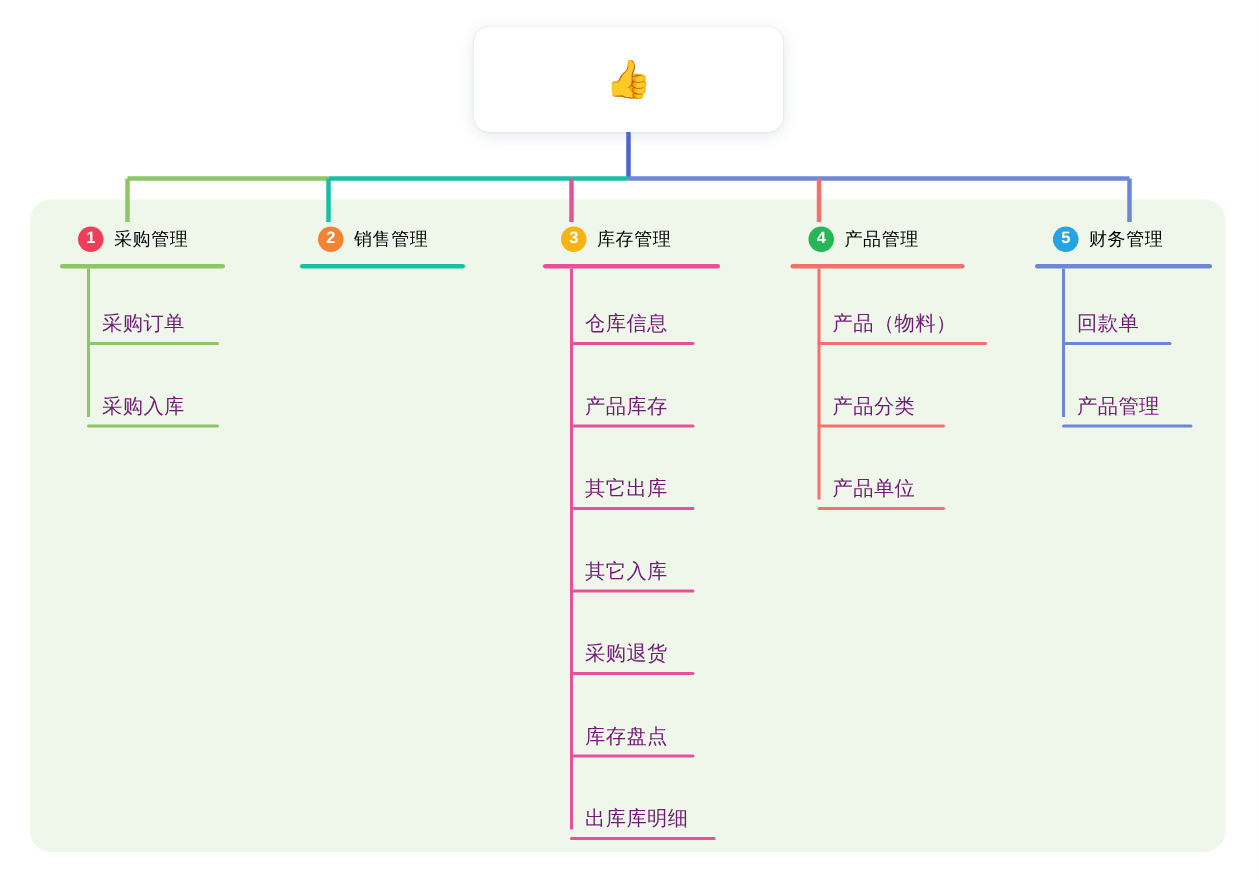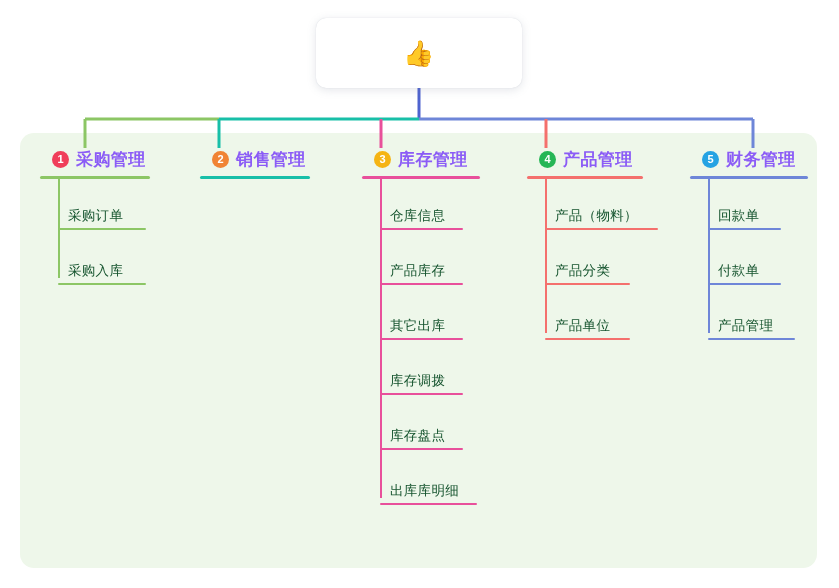--- a/index.html
+++ b/index.html
@@ -93,24 +93,23 @@
     height: 17px;
     border-radius: 50%;
     color: #ffffff;
     font-size: 11px;
     line-height: 17px;
     text-align: center;
     font-weight: bold;
     flex: none;
   }
   .col-title {
-    font-size: 17px;
-    color: #8b5cf6;
+    font-size: 12px;
+    color: #000000;
     letter-spacing: 0.4px;
-    font-weight: bold;
   }
   .col-underline {
     height: 3px;
     border-radius: 2px;
     margin-top: 4px;
   }
 
   
   .leaves {
     position: relative;
@@ -125,21 +124,21 @@
   }
   .leaf {
     position: relative;
     height: 55px;
   }
   .leaf-label {
     position: absolute;
     left: 28px;
     bottom: 9px;
     font-size: 13.5px;
-    color: #14532d;
+    color: #701a75;
     white-space: nowrap;
     letter-spacing: 0.3px;
   }
   .leaf-underline {
     position: absolute;
     left: 18px;
     bottom: 4px;
     height: 2px;
     border-radius: 1px;
   }
@@ -205,21 +204,25 @@
           </div>
           <div class="leaf">
             <span class="leaf-label">产品库存</span>
             <div class="leaf-underline" style="background: rgb(232, 80, 155); width: 83px;"></div>
           </div>
           <div class="leaf">
             <span class="leaf-label">其它出库</span>
             <div class="leaf-underline" style="background: rgb(232, 80, 155); width: 83px;"></div>
           </div>
           <div class="leaf">
-            <span class="leaf-label">库存调拨</span>
+            <span class="leaf-label">其它入库</span>
+            <div class="leaf-underline" style="background: rgb(232, 80, 155); width: 83px;"></div>
+          </div>
+          <div class="leaf">
+            <span class="leaf-label">采购退货</span>
             <div class="leaf-underline" style="background: rgb(232, 80, 155); width: 83px;"></div>
           </div>
           <div class="leaf">
             <span class="leaf-label">库存盘点</span>
             <div class="leaf-underline" style="background: rgb(232, 80, 155); width: 83px;"></div>
           </div>
           <div class="leaf">
             <span class="leaf-label">出库库明细</span>
             <div class="leaf-underline" style="background: rgb(232, 80, 155); width: 97px;"></div>
           </div>
@@ -250,24 +253,20 @@
       <div class="column" style="left: 690px;">
         <div class="col-head">
           <span class="badge" style="background: rgb(37, 163, 227);">5</span>
           <span class="col-title">财务管理</span>
         </div>
         <div class="col-underline" style="background: rgb(110, 134, 216); width: 118px;"></div>
         <div class="leaves">
           <div class="spine" style="background: rgb(110, 134, 216);"></div>
           <div class="leaf">
             <span class="leaf-label">回款单</span>
-            <div class="leaf-underline" style="background: rgb(110, 134, 216); width: 73px;"></div>
-          </div>
-          <div class="leaf">
-            <span class="leaf-label">付款单</span>
             <div class="leaf-underline" style="background: rgb(110, 134, 216); width: 73px;"></div>
           </div>
           <div class="leaf">
             <span class="leaf-label">产品管理</span>
             <div class="leaf-underline" style="background: rgb(110, 134, 216); width: 87px;"></div>
           </div>
         </div>
       </div>
     </div>
 

